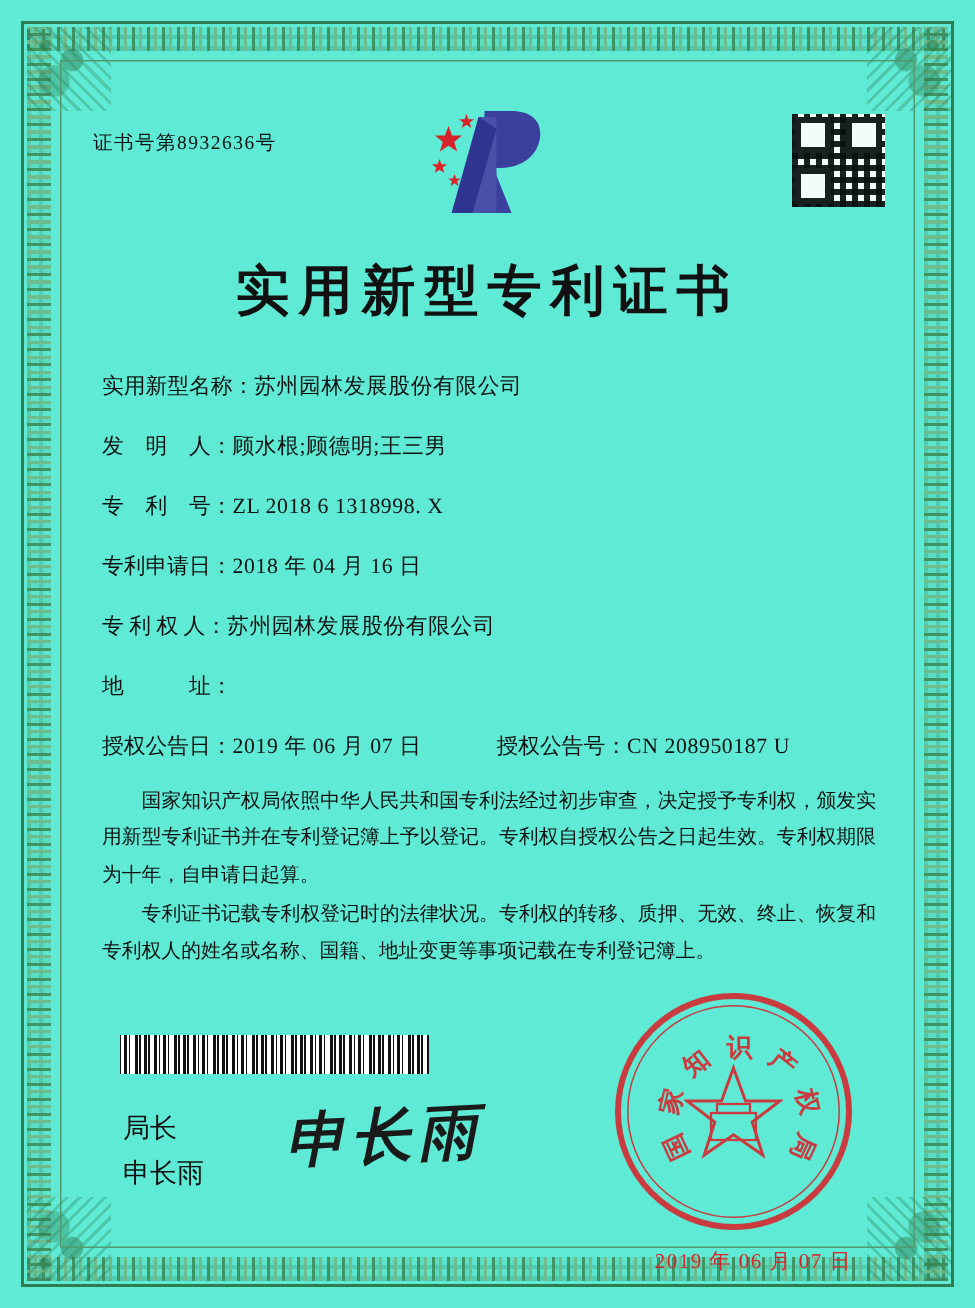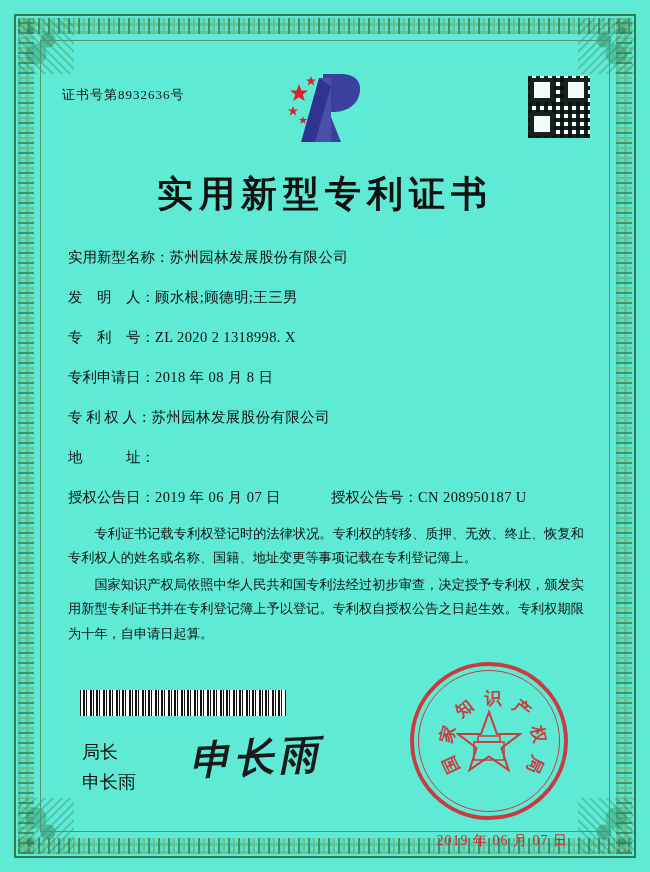--- a/index.html
+++ b/index.html
@@ -338,26 +338,26 @@
         <span class="field-value">苏州园林发展股份有限公司</span>
       </div>
 
       <div class="field-row">
         <span class="field-label sp1">发　明　人：</span>
         <span class="field-value">顾水根;顾德明;王三男</span>
       </div>
 
       <div class="field-row">
         <span class="field-label sp1">专　利　号：</span>
-        <span class="field-value">ZL 2020 2 1318998. X</span>
+        <span class="field-value">ZL 2018 6 1318998. X</span>
       </div>
 
       <div class="field-row">
         <span class="field-label sp1">专利申请日：</span>
-        <span class="field-value">2018 年 08 月 8 日</span>
+        <span class="field-value">2018 年 04 月 16 日</span>
       </div>
 
       <div class="field-row">
         <span class="field-label sp1">专 利 权 人：</span>
         <span class="field-value">苏州园林发展股份有限公司</span>
       </div>
 
       <div class="field-row">
         <span class="field-label sp1">地　　　址：</span>
       </div>
@@ -367,22 +367,22 @@
         <span class="field-value">2019 年 06 月 07 日</span>
         <span class="field-second">
           <span class="field-label sp1">授权公告号：</span>
           <span class="field-value">CN 208950187 U</span>
         </span>
       </div>
 
     </div>
 
     <div class="paragraphs">
+      <p>国家知识产权局依照中华人民共和国专利法经过初步审查，决定授予专利权，颁发实用新型专利证书并在专利登记簿上予以登记。专利权自授权公告之日起生效。专利权期限为十年，自申请日起算。</p>
       <p>专利证书记载专利权登记时的法律状况。专利权的转移、质押、无效、终止、恢复和专利权人的姓名或名称、国籍、地址变更等事项记载在专利登记簿上。</p>
-      <p>国家知识产权局依照中华人民共和国专利法经过初步审查，决定授予专利权，颁发实用新型专利证书并在专利登记簿上予以登记。专利权自授权公告之日起生效。专利权期限为十年，自申请日起算。</p>
     </div>
 
     <div class="barcode"></div>
 
     <div class="signature-block">
       <div>局长</div>
       <div>申长雨</div>
     </div>
 
     <div class="handwritten">申长雨</div>

